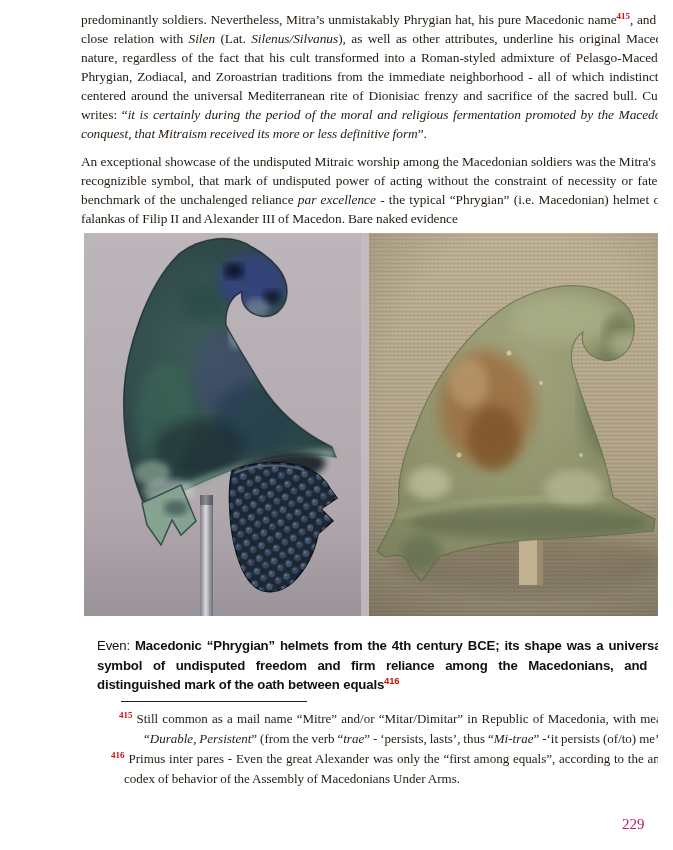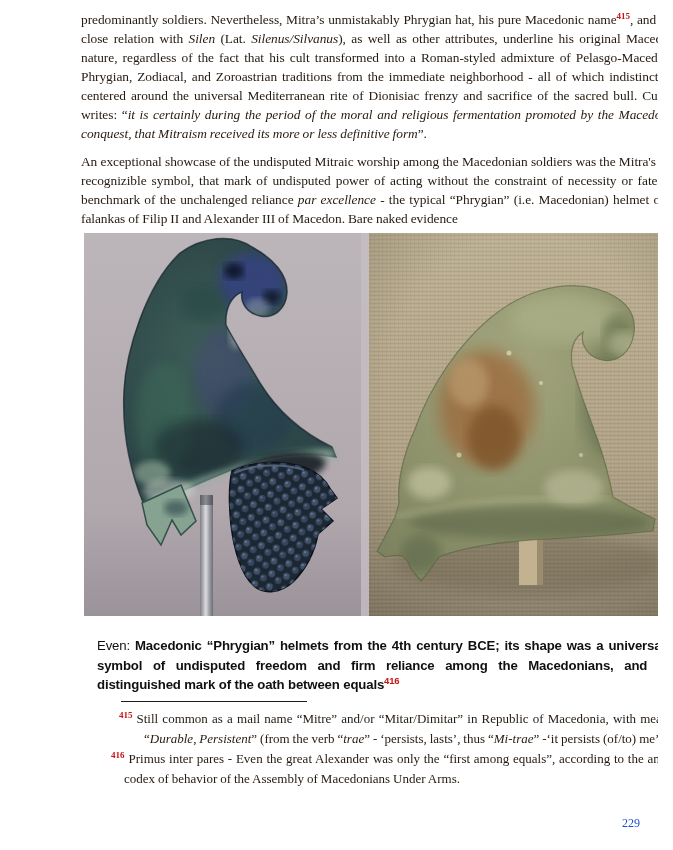--- a/index.html
+++ b/index.html
@@ -21,21 +21,21 @@
            text-align:justify;color:#101010;letter-spacing:-0.15px;}
   .caption .run-sup{font-size:9.5px;}
   
   .footnotes{position:absolute;left:37px;top:701px;width:604px;font-size:13px;line-height:20px;}
   .fn-rule{width:186px;margin:0 0 7px 40px;border-top:1.4px solid #1c1c1c;height:0;}
   .fn{text-align:justify;word-spacing:-0.3px;}
   .fn-1{padding-left:63px;text-indent:-25px;}
   .fn-2{padding-left:43px;text-indent:-13px;}
   .fn-marker{color:var(--red,#c41414);font-weight:700;font-size:9px;vertical-align:super;
              line-height:0;margin-right:4px;}
-  .page-number{position:absolute;left:578px;top:816px;font-size:12px;color:#1d4ed8;}
+  .page-number{position:absolute;left:578px;top:816px;font-size:15px;color:#be185d;}
 </style>
 </head>
 <body>
 
 <div class="page">
 
   <div class="main-text">
     <p class="body-par"><span class="">predominantly soldiers. Nevertheless, Mitra’s unmistakably Phrygian hat, his pure Macedonic name</span><span class="run-sup">415</span><span class="">, and gods close relation with </span><span class="run-i">Silen</span><span class=""> (Lat. </span><span class="run-i">Silenus/Silvanus</span><span class="">), as well as other attributes, underline his original Macedonic nature, regardless of the fact that his cult transformed into a Roman-styled admixture of Pelasgo-Macedonic-Phrygian, Zodiacal, and Zoroastrian traditions from the immediate neighborhood - all of which indistinctively centered around the universal Mediterranean rite of Dionisiac frenzy and sacrifice of the sacred bull. Cumont writes: “</span><span class="run-i">it is certainly during the period of the moral and religious fermentation promoted by the Macedonian conquest, that Mitraism received its more or less definitive form</span><span class="">”.</span></p>
     <p class="body-par"><span class="">An exceptional showcase of the undisputed Mitraic worship among the Macedonian soldiers was the Mitra's most recognizible symbol, that mark of undisputed power of acting without the constraint of necessity or fate, and benchmark of the unchalenged reliance </span><span class="run-i">par excellence</span><span class=""> - the typical “Phrygian” (i.e. Macedonian) helmet of the falankas of Filip II and Alexander III of Macedon. Bare naked evidence</span></p>
   </div>

